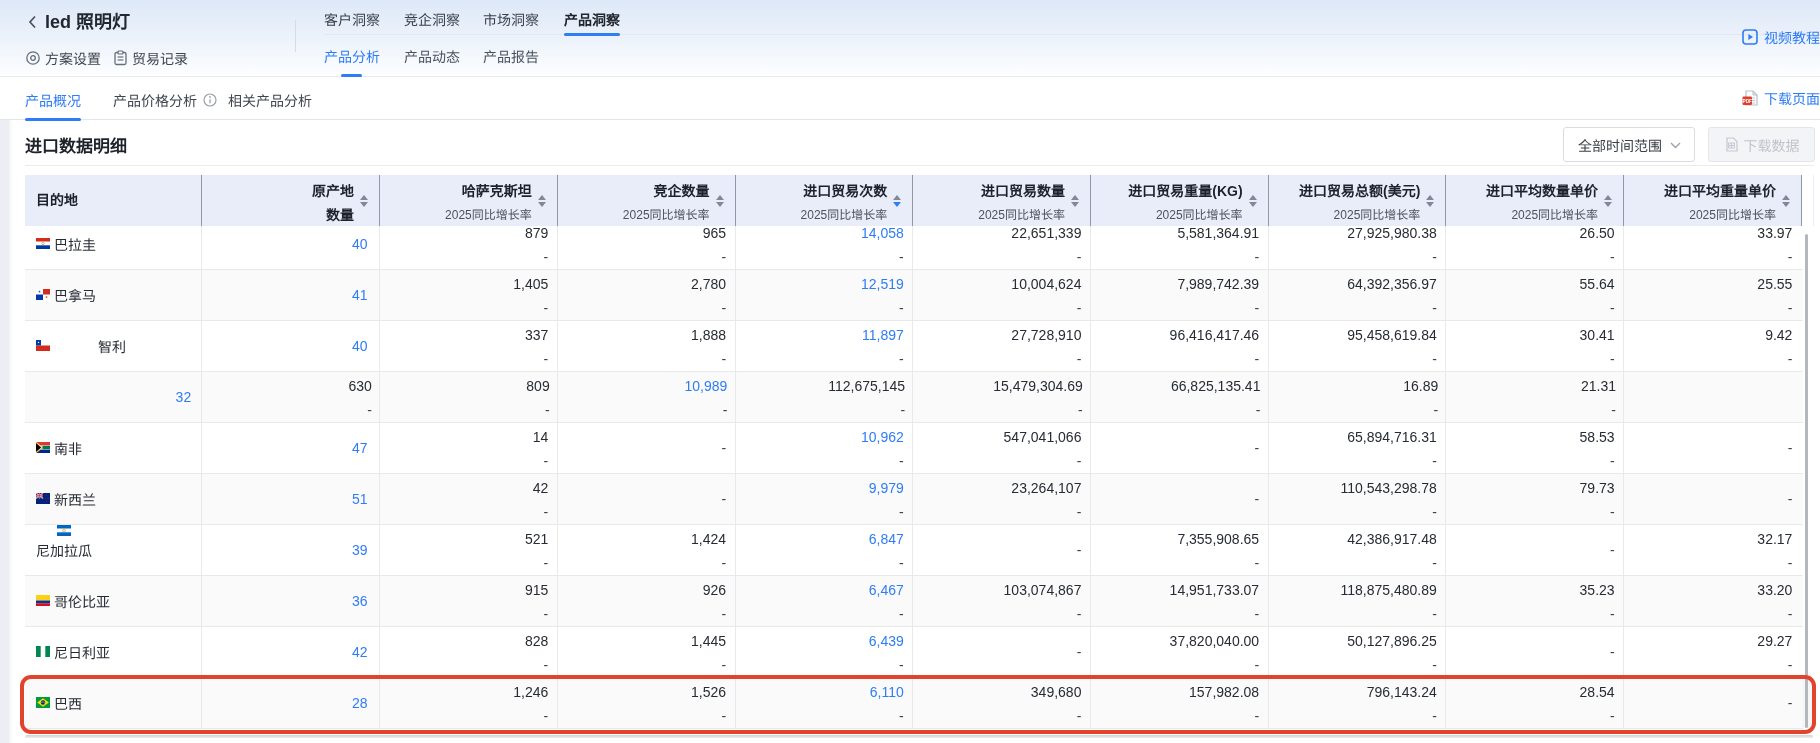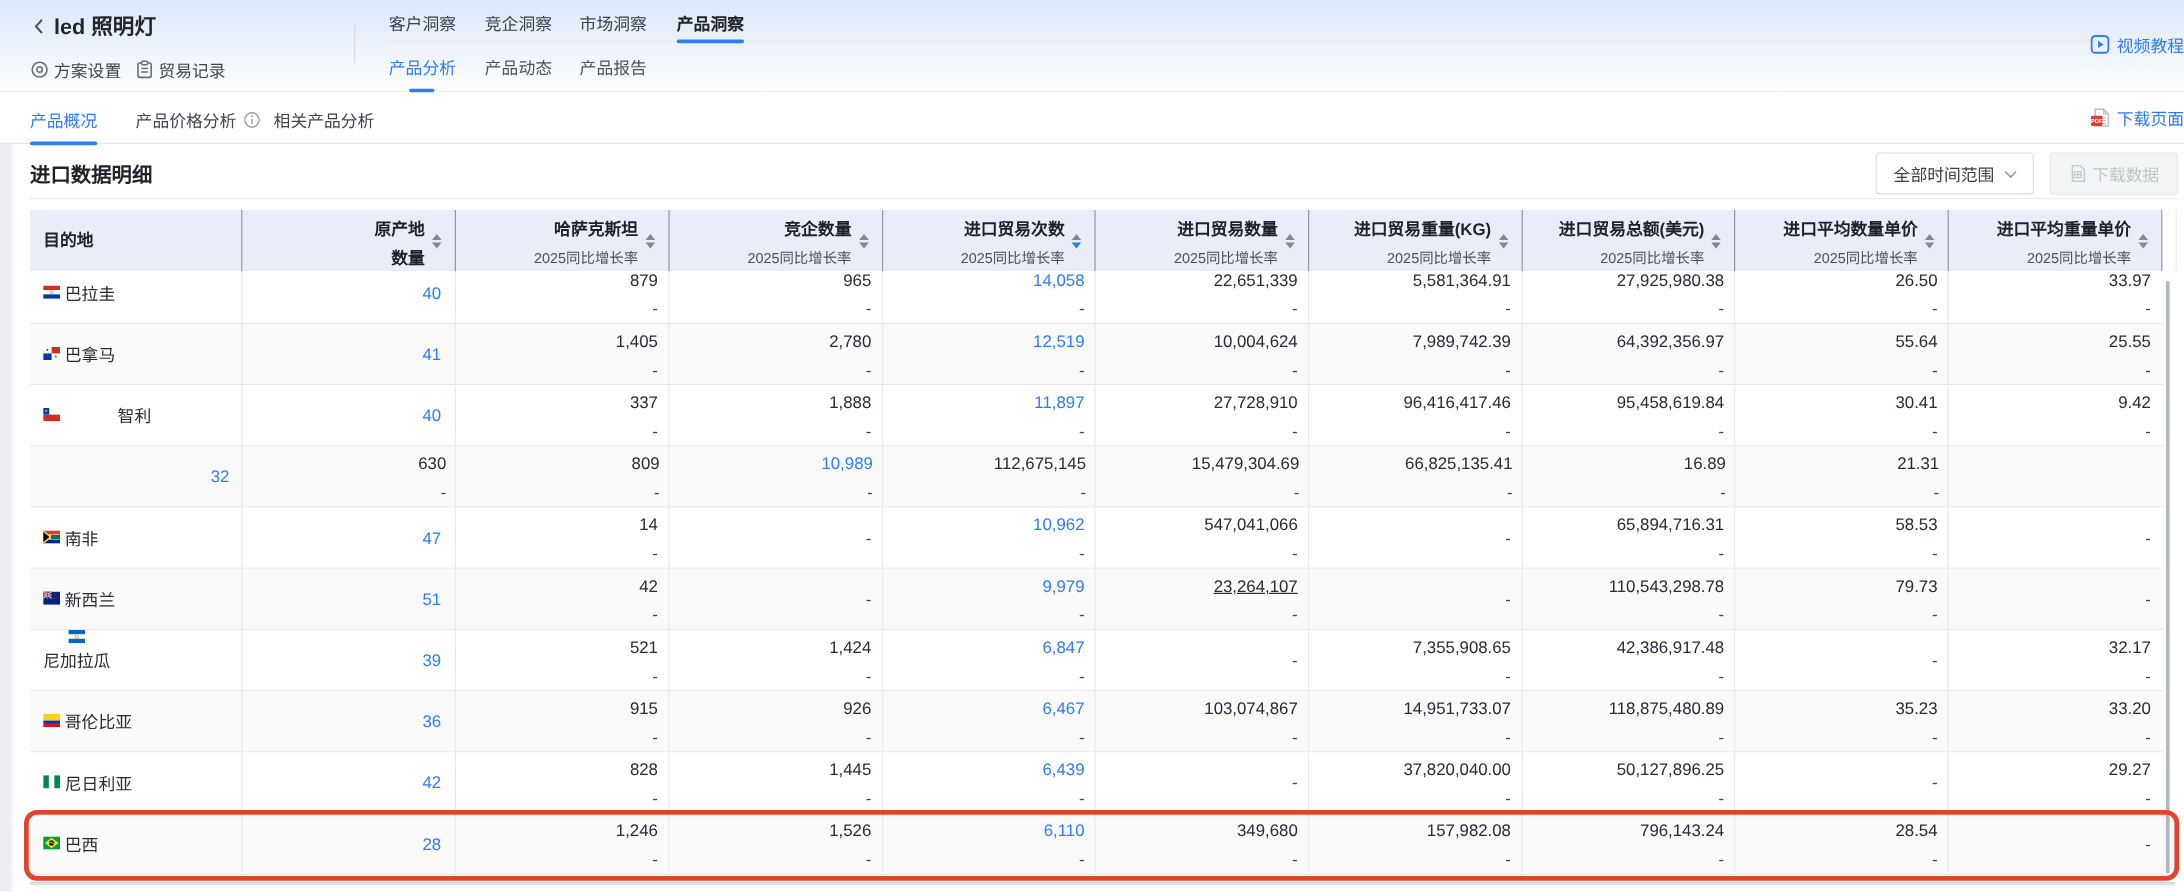--- a/index.html
+++ b/index.html
@@ -586,21 +586,21 @@
           <div class="cell" style="width:177.8px;">
             <div class="vc" style="margin-top:0px;">-</div>
           </div>
           <div class="bdiv" style="left:709.5999999999999px;"></div>
           <div class="cell" style="width:177.7px;">
             <div class="v1 blue" style="margin-top:0px;">9,979</div>
             <div class="v2" style="margin-top:0px;">-</div>
           </div>
           <div class="bdiv" style="left:887.3px;"></div>
           <div class="cell" style="width:177.7px;">
-            <div class="v1" style="margin-top:0px;text-decoration:underline;">23,264,107</div>
+            <div class="v1" style="margin-top:0px;">23,264,107</div>
             <div class="v2" style="margin-top:0px;">-</div>
           </div>
           <div class="bdiv" style="left:1065px;"></div>
           <div class="cell" style="width:177.7px;">
             <div class="vc" style="margin-top:0px;">-</div>
           </div>
           <div class="bdiv" style="left:1242.7px;"></div>
           <div class="cell" style="width:177.7px;">
             <div class="v1" style="margin-top:0px;">110,543,298.78</div>
             <div class="v2" style="margin-top:0px;">-</div>

